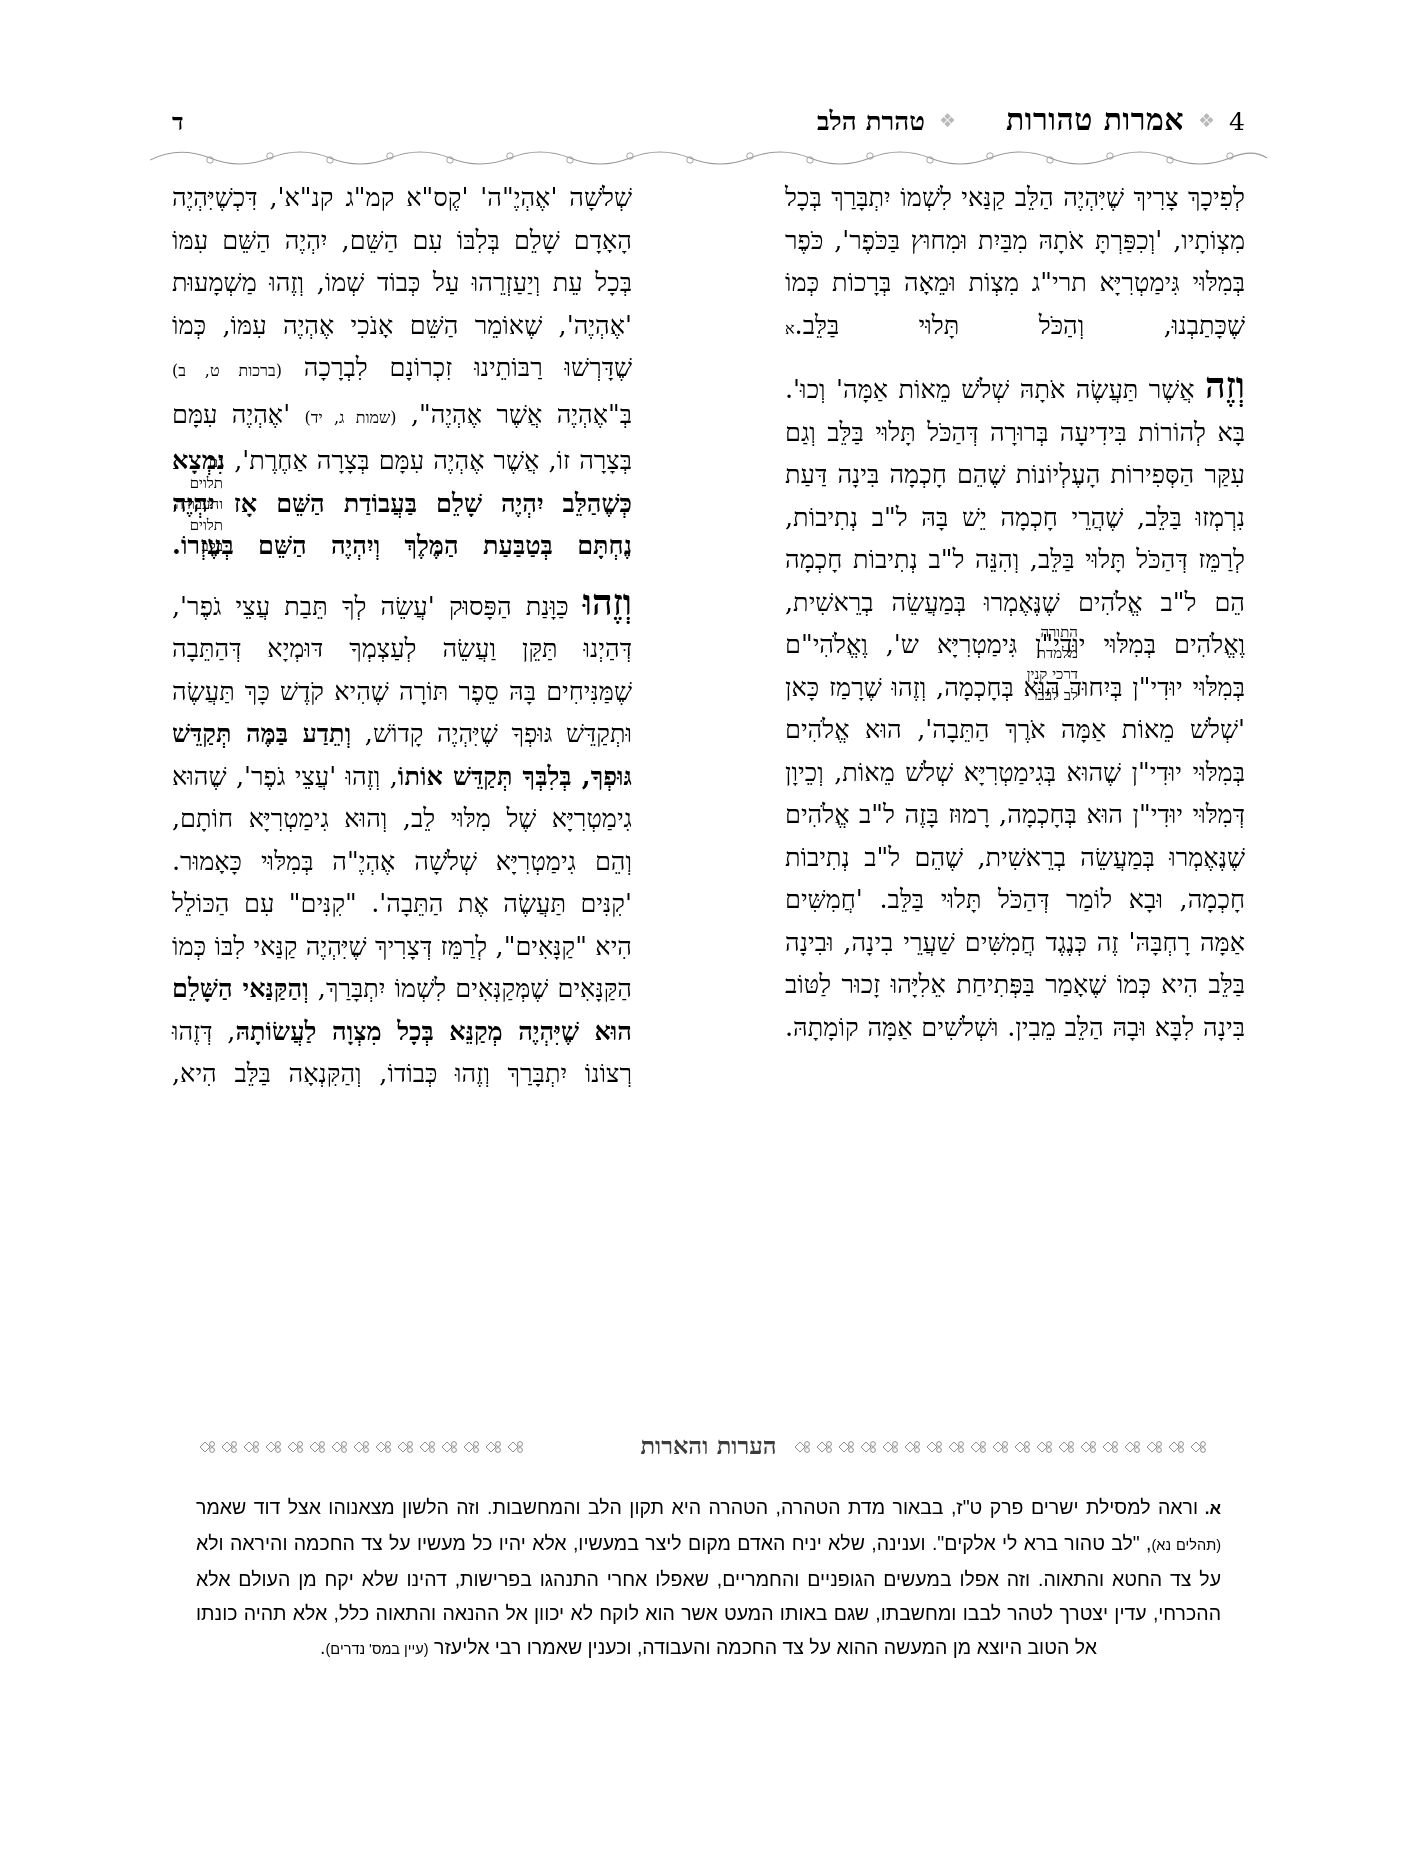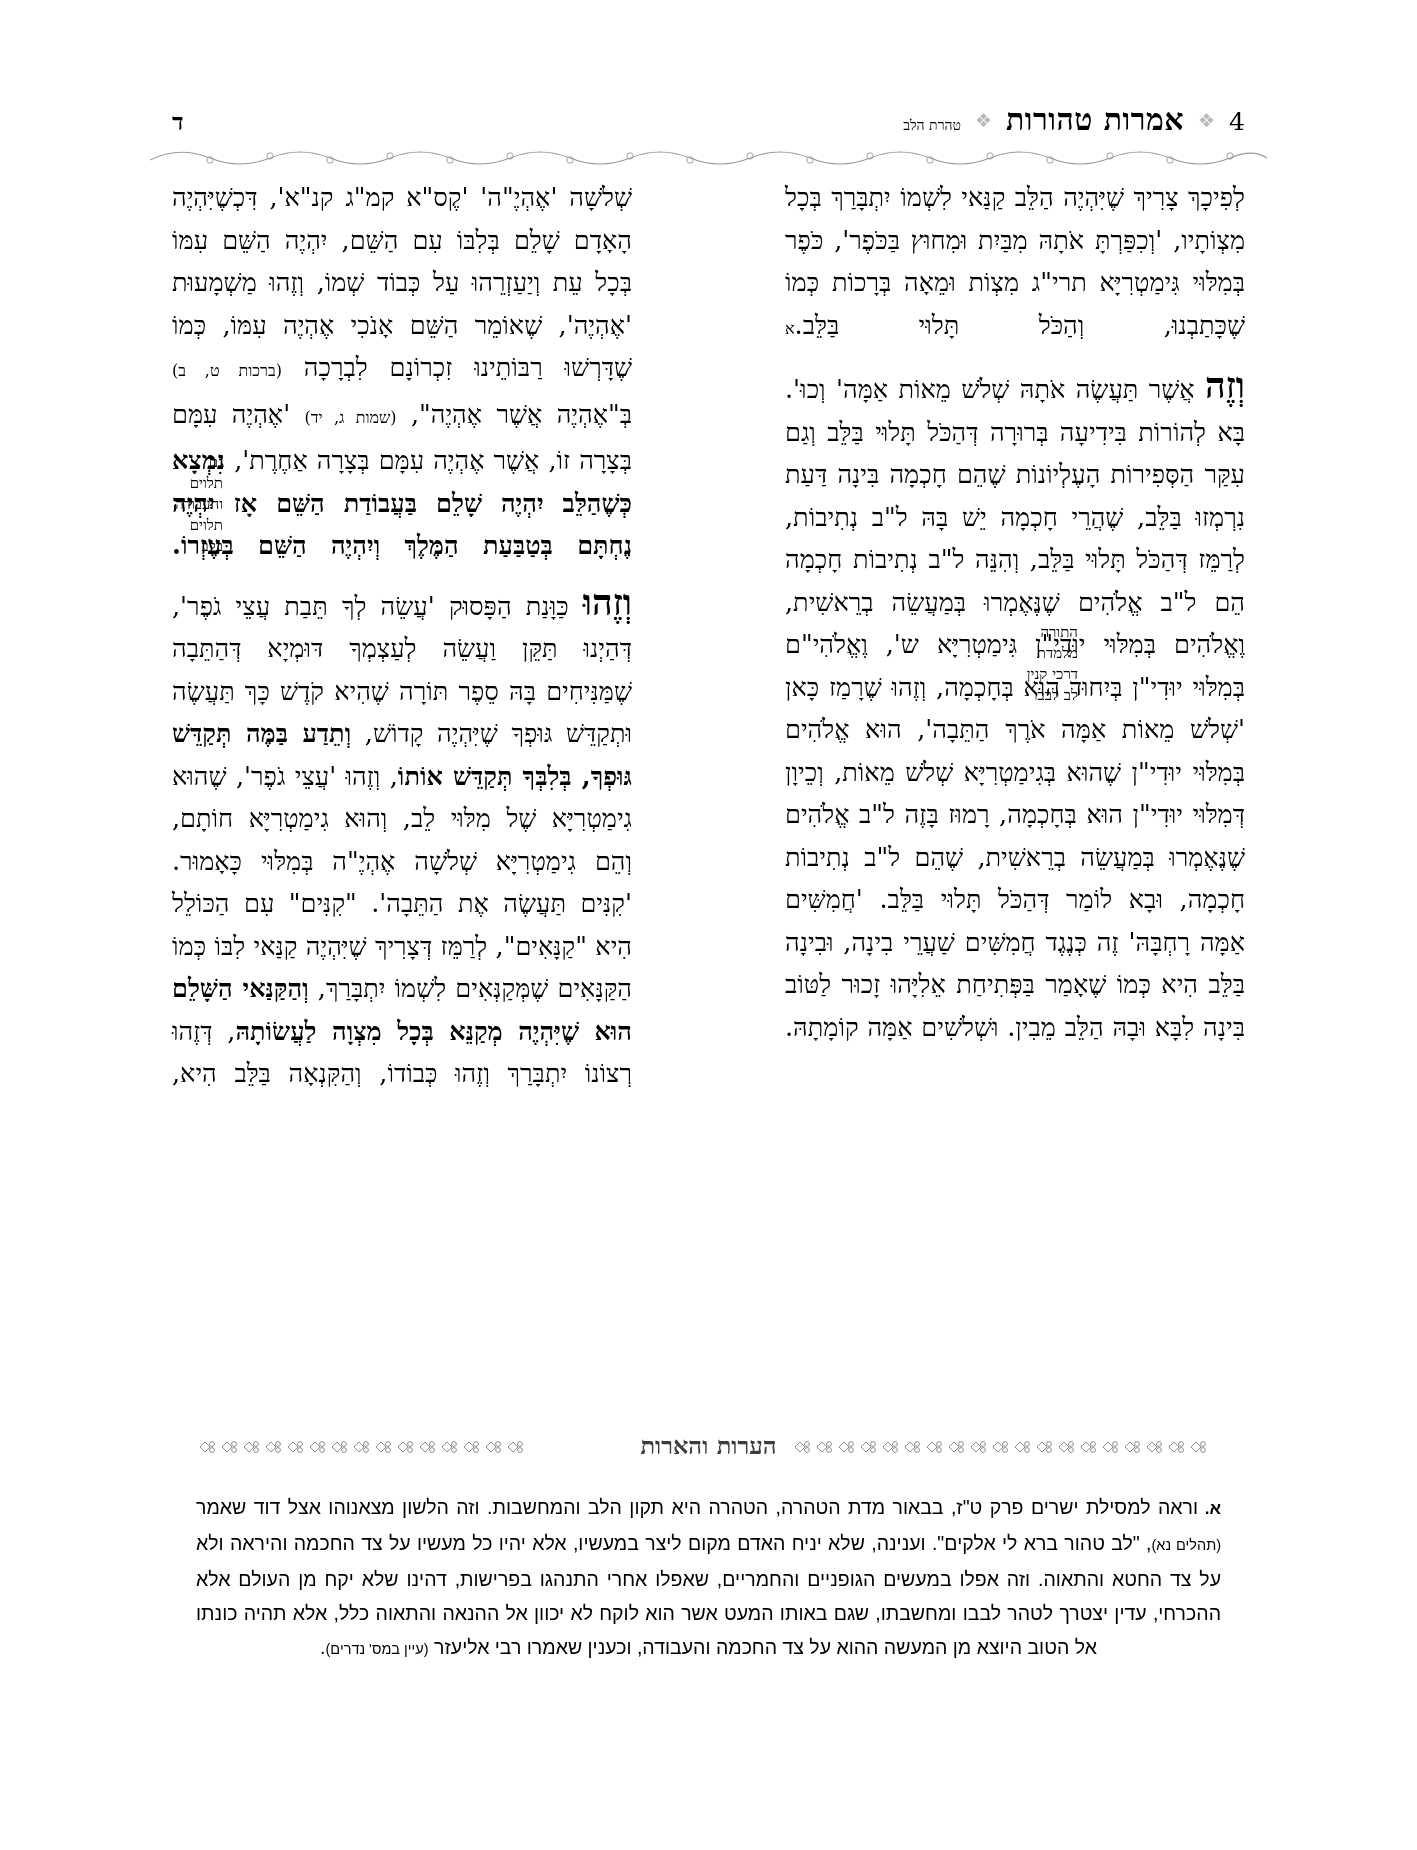--- a/index.html
+++ b/index.html
@@ -47,25 +47,26 @@
     font-family: "DejaVu Serif", serif;
     font-size: 25px;
     font-weight: 400;
     letter-spacing: 0;
   }
   .runhead .booktitle {
     font-family: "DejaVu Serif", "Liberation Serif", serif;
     font-weight: bold;
     font-size: 30px;
     letter-spacing: 0.5px;
+    margin-left: 36px;
   }
   .runhead .section {
     font-family: "DejaVu Serif", "Liberation Serif", serif;
-    font-weight: normal;
-    font-size: 14px;
+    font-weight: bold;
+    font-size: 26px;
     margin-left: 12px;
   }
   .runhead .orn {
     color: #b9b9b9;
     font-size: 19px;
     position: relative;
     top: -3px;
   }
   .runhead .daf {
     font-family: "DejaVu Serif", serif;

